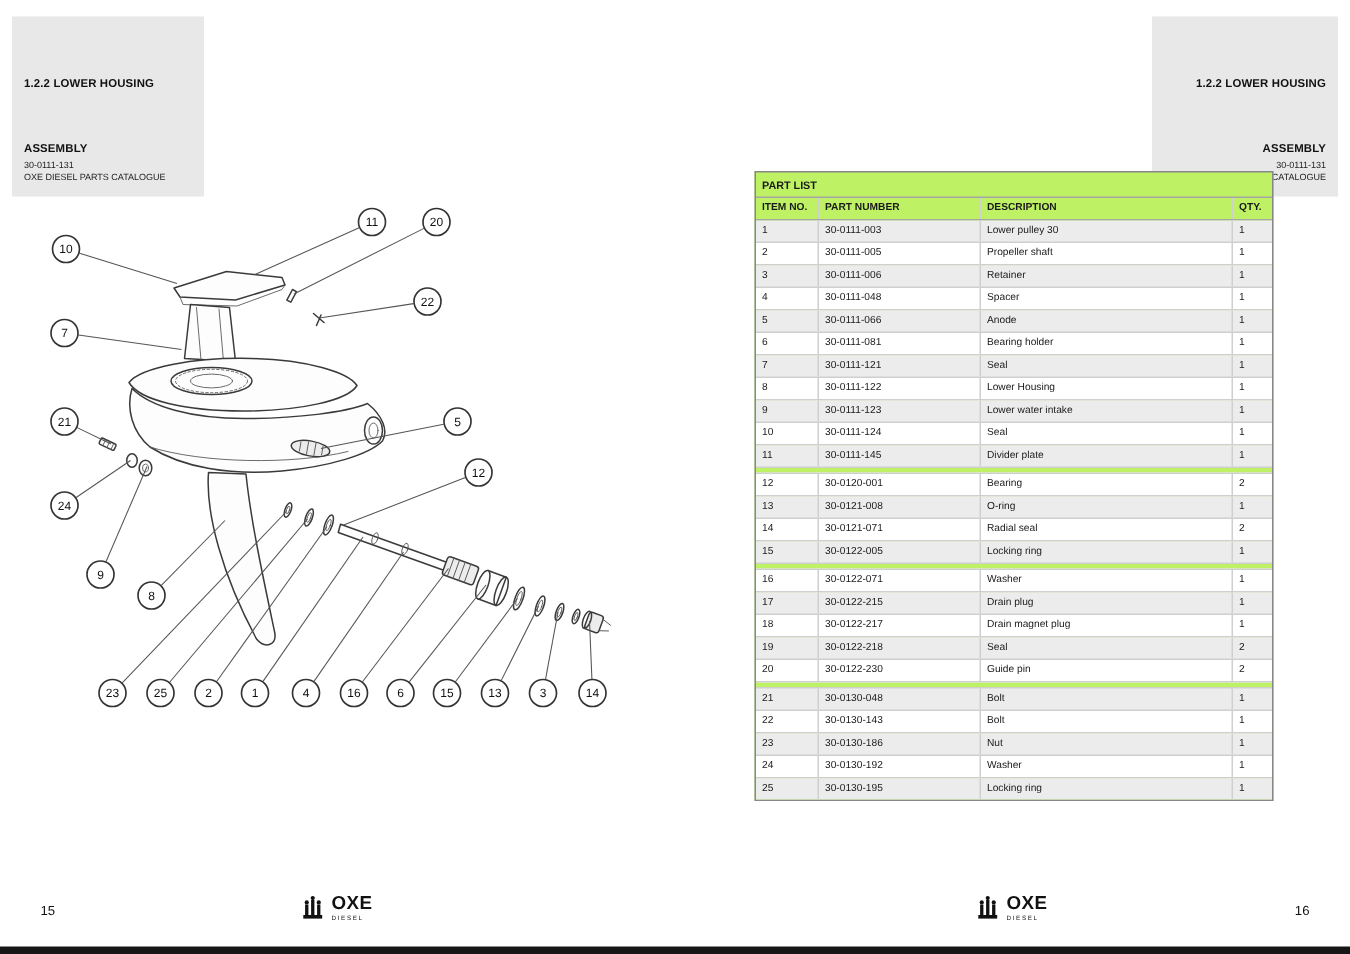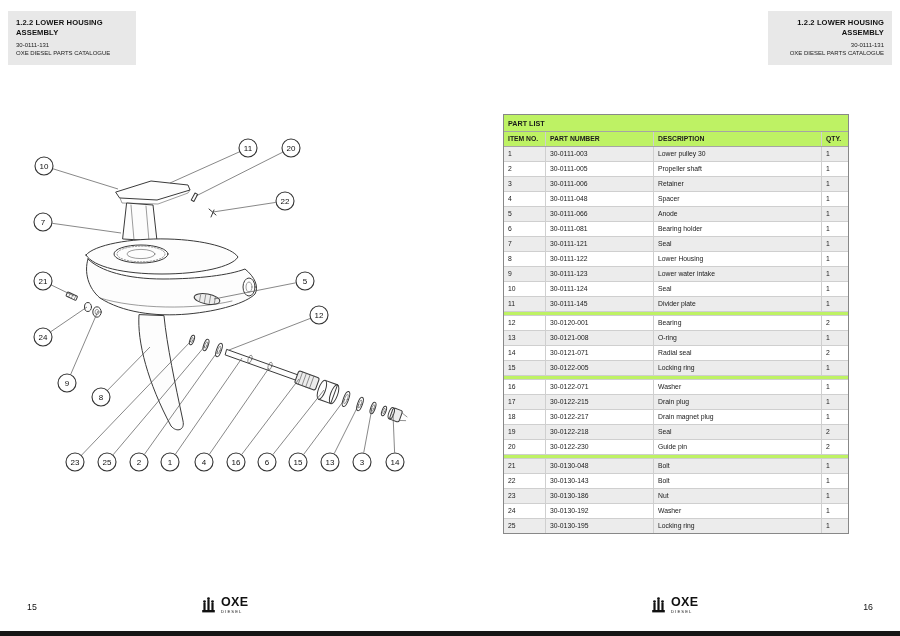--- a/index.html
+++ b/index.html
@@ -13,21 +13,21 @@
   }
   .sheet { position:relative; width:900px; height:636px; background:#fff; }
 
   
   .header-box {
     position:absolute; top:11px; background:#e8e8e8;
     padding:7px 8px 8px 8px; width:128px;
   }
   .header-box.hb-left  { left:8px; text-align:left; }
   .header-box.hb-right { right:8px; text-align:right; width:124px; }
-  .hb-title { font-size:7.6px; font-weight:bold; line-height:9.5px; letter-spacing:.1px; color:#111; }
+  .hb-title { font-size:7.6px; font-weight:bold; line-height:9.5px; letter-spacing:.1px; color:#111;margin-top:33px; }
   .hb-sub   { font-size:6px; line-height:8px; color:#222; }
   .hb-sub.first { margin-top:4px; }
 
   
   .diagram { position:absolute; left:0; top:0; }
   .art      { stroke:#3a3a3a; stroke-width:1; fill:none; stroke-linejoin:round; stroke-linecap:round; }
   .art-fill { fill:#fdfdfd; }
   .art-shade{ fill:#ececec; }
   .thin     { stroke:#5a5a5a; stroke-width:.6; }
   .leader   { stroke:#555; stroke-width:.7; }

